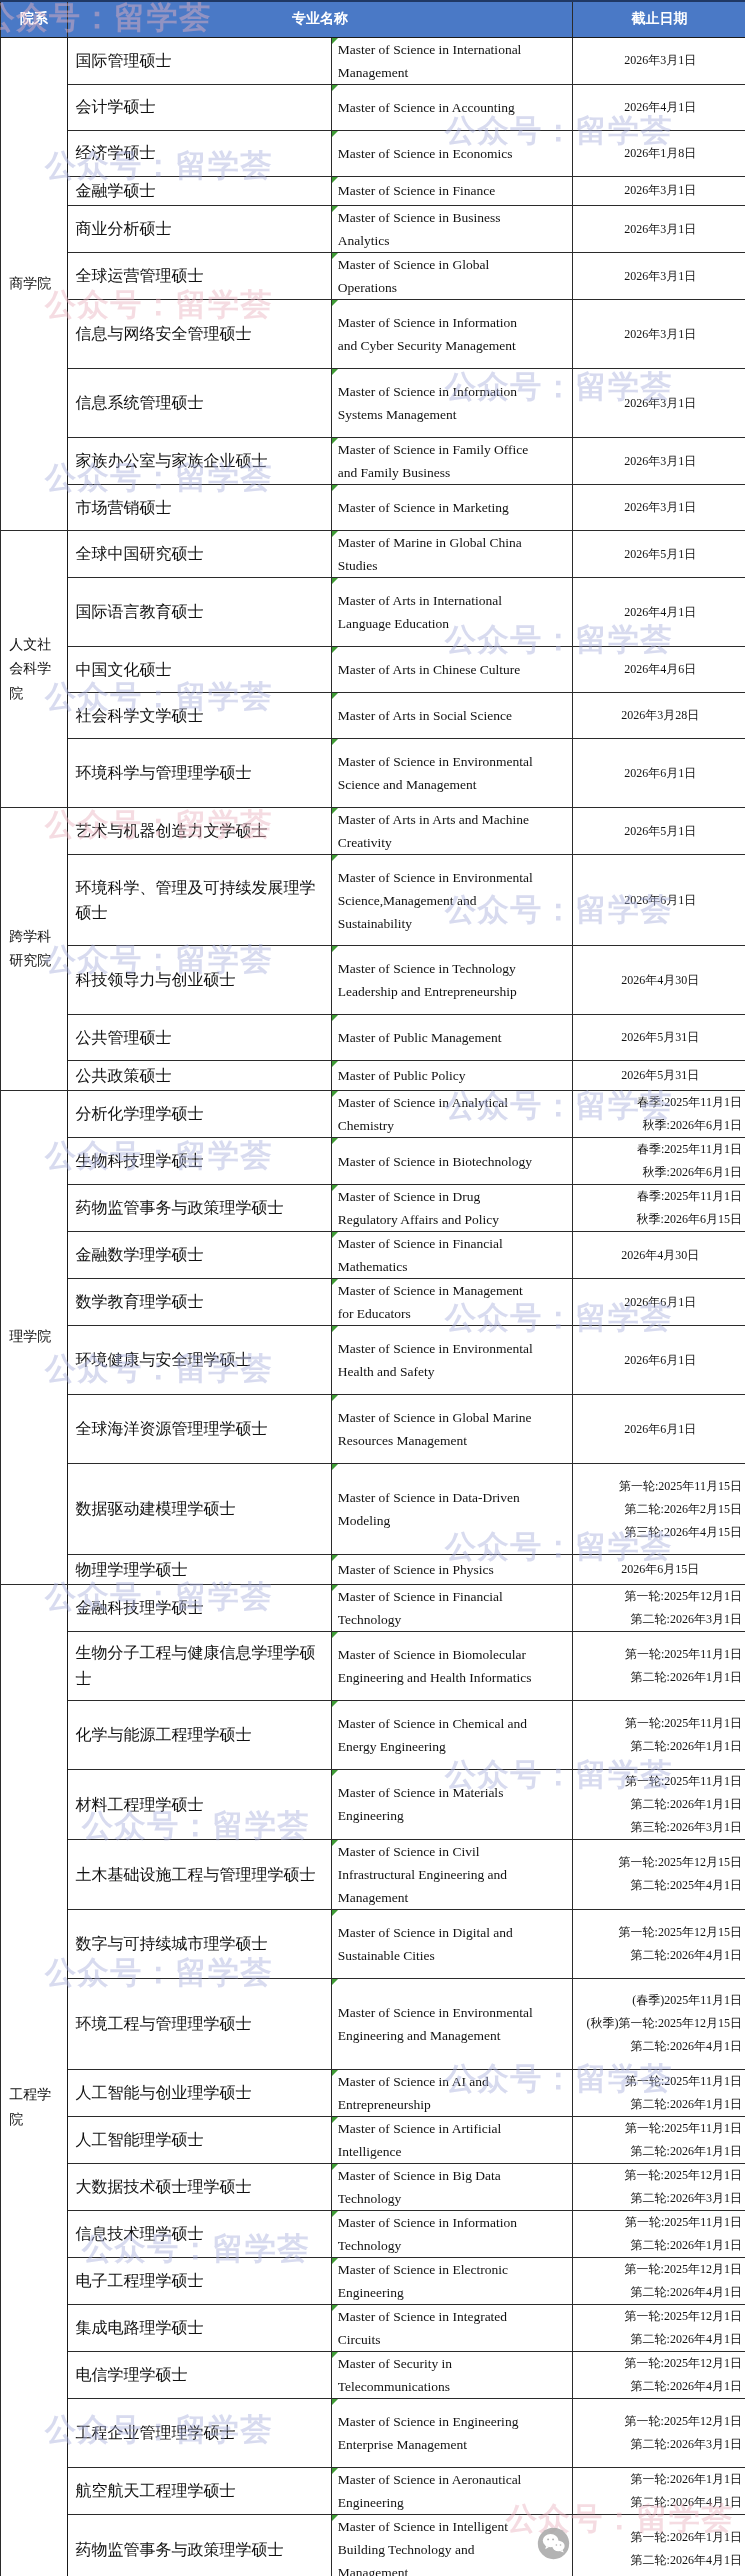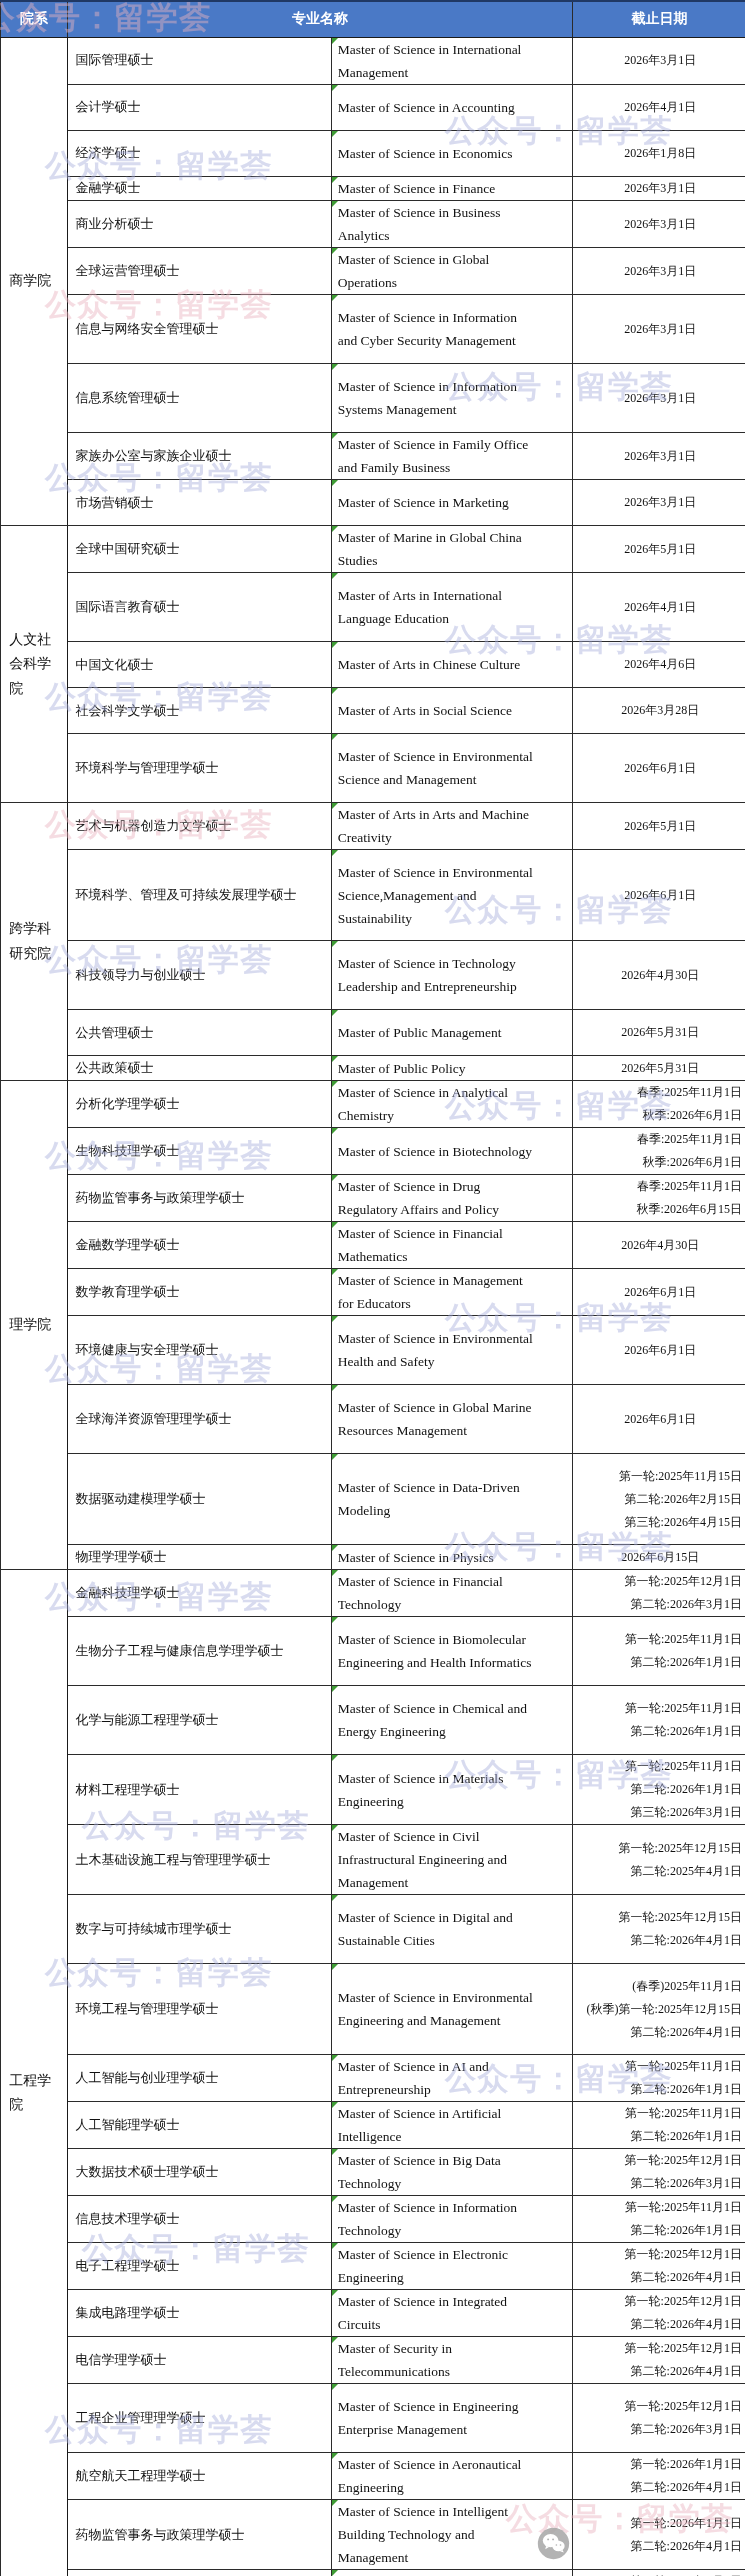--- a/index.html
+++ b/index.html
@@ -57,21 +57,21 @@
   tr.h4{height:91px;}
   tr.section-start td{border-top:1.6px solid var(--border-dark);}
   td.college{
     font-size:14px;
     line-height:1.75;
     padding:0 8.2px;
     background:#fff;
     border-right:1.6px solid var(--border-dark);
   }
   td.cn{
-    font-size:13px;
+    font-size:16px;
     line-height:1.6;
     padding:1.6px 4.9px 1.6px 7.4px;
     text-align:left;
   }
   td.en{
     position:relative;
     font-size:13.5px;
     line-height:23px;
     padding:0 34px 0 5.7px;
     text-align:left;

